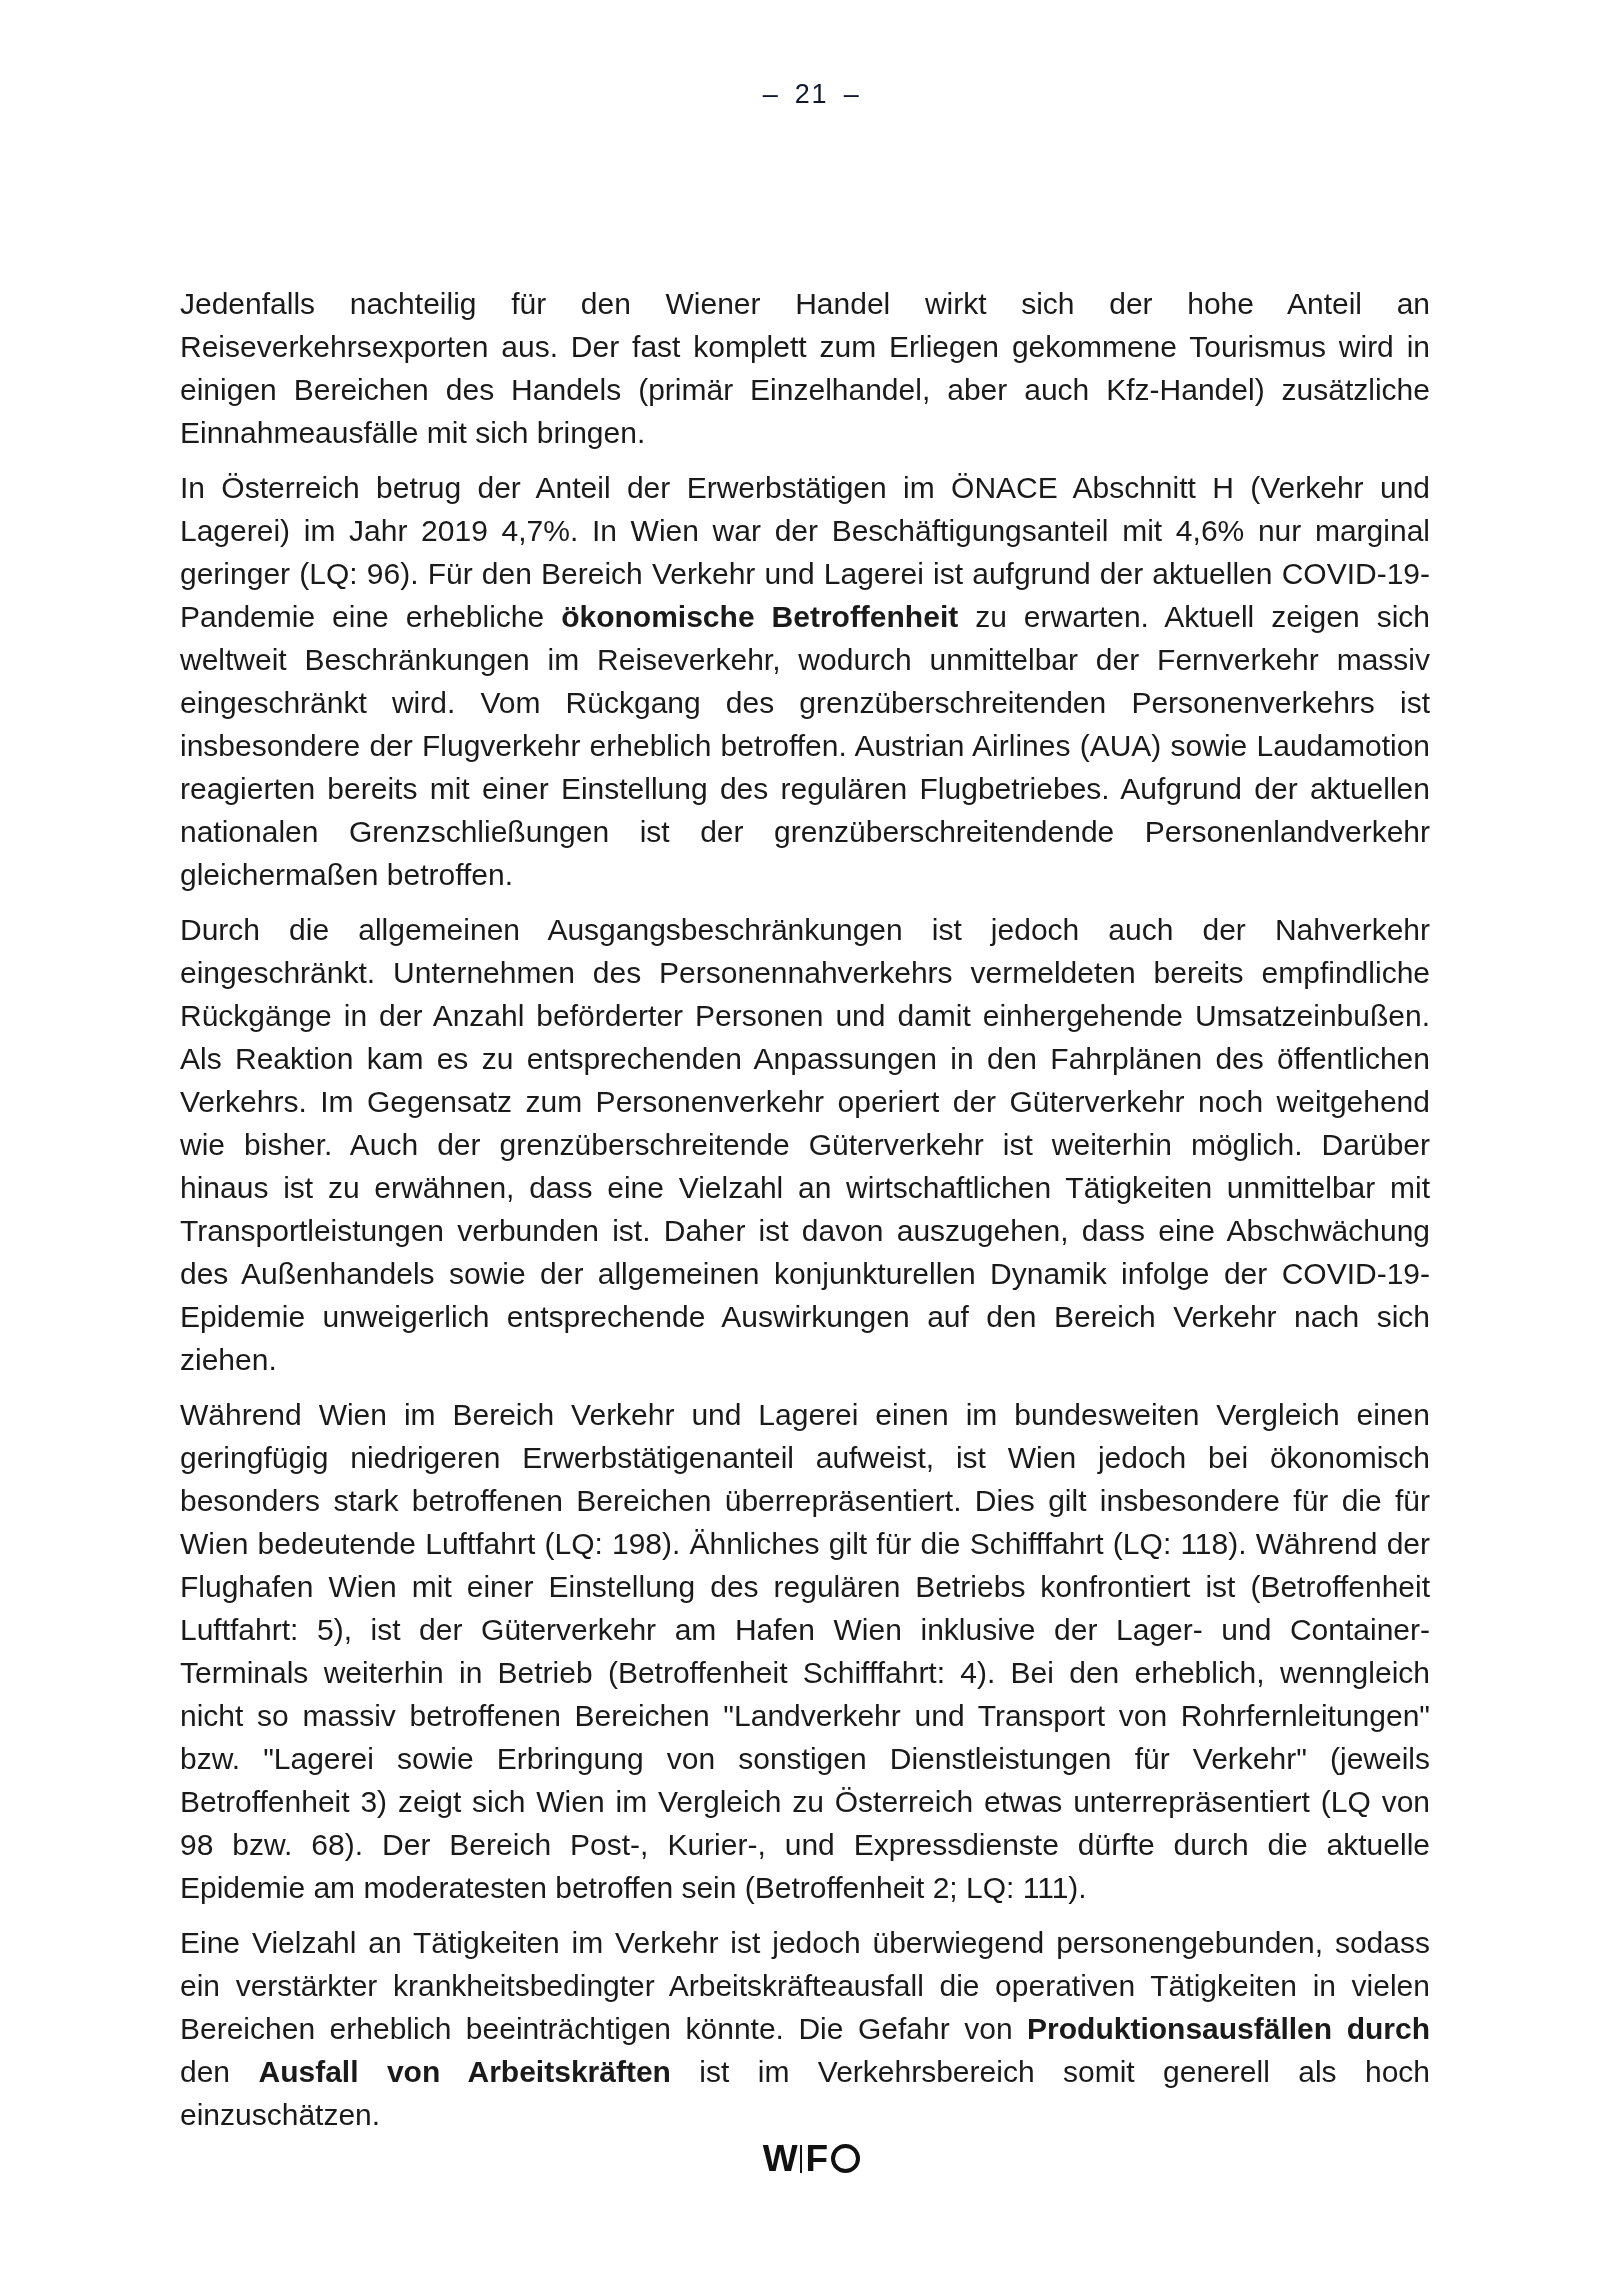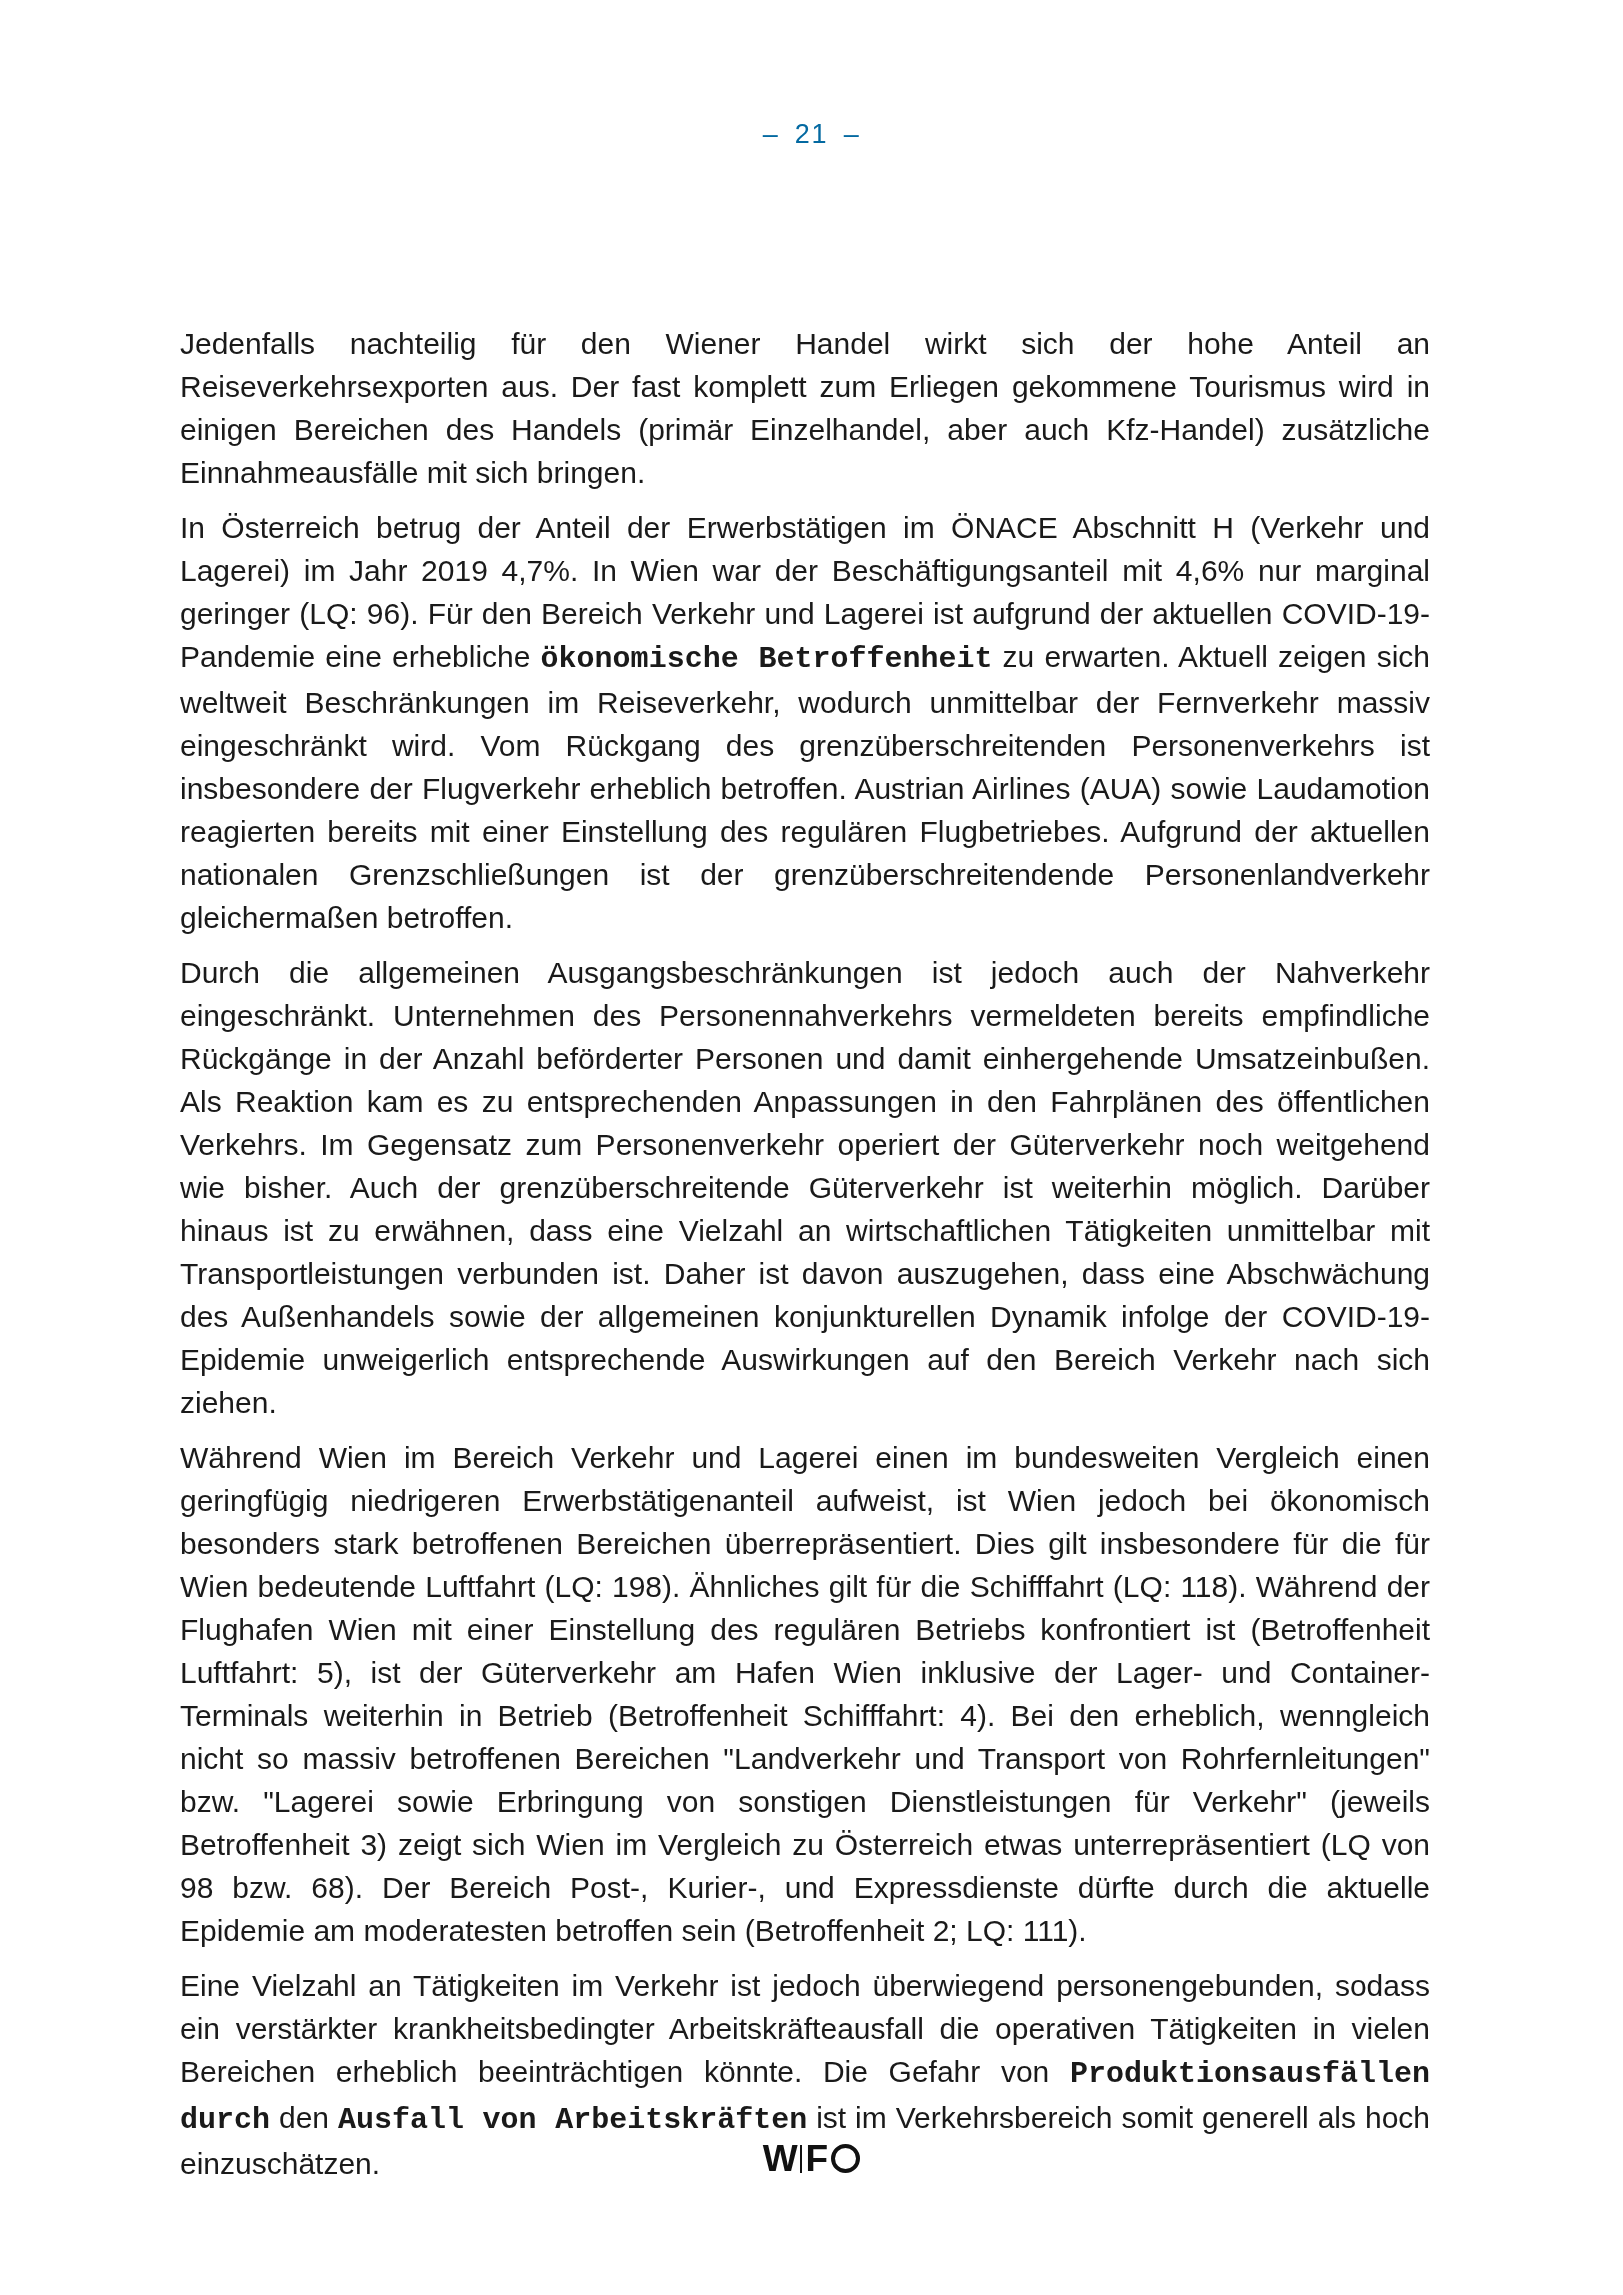--- a/index.html
+++ b/index.html
@@ -15,43 +15,43 @@
     font-family: "Liberation Sans", "DejaVu Sans", sans-serif;
     color: #1a1a1a;
   }
   .page {
     position: relative;
     width: 1623px;
     height: 2295px;
     background: #ffffff;
   }
   .pageheader {
-    padding-top: 119px;
+    padding-top: 79px;
     text-align: center;
     font-size: 27px;
     letter-spacing: 1.6px;
     word-spacing: 6.5px;
-    color: #0369a1;
+    color: #0f172a;
   }
   .content {
     margin-left: 180px;
     margin-top: 172px;
     width: 1250px;
   }
   p.body {
     margin: 0 0 12px 0;
     font-size: 30px;
     line-height: 43px;
     text-align: justify;
     text-justify: inter-word;
     hyphens: auto;
     -webkit-hyphens: auto;
     color: #1a1a1a;
   }
-  p.body strong { font-weight: 700; font-family: Liberation Mono, monospace; }
+  p.body strong { font-weight: 700; }
   h2.heading {
     margin: 21px 0 14.6px 0;
     font-size: 32px;
     line-height: 42px;
     font-weight: 700;
     color: #111111;
     display: flex;
   }
   .sec-num {
     display: inline-block;

